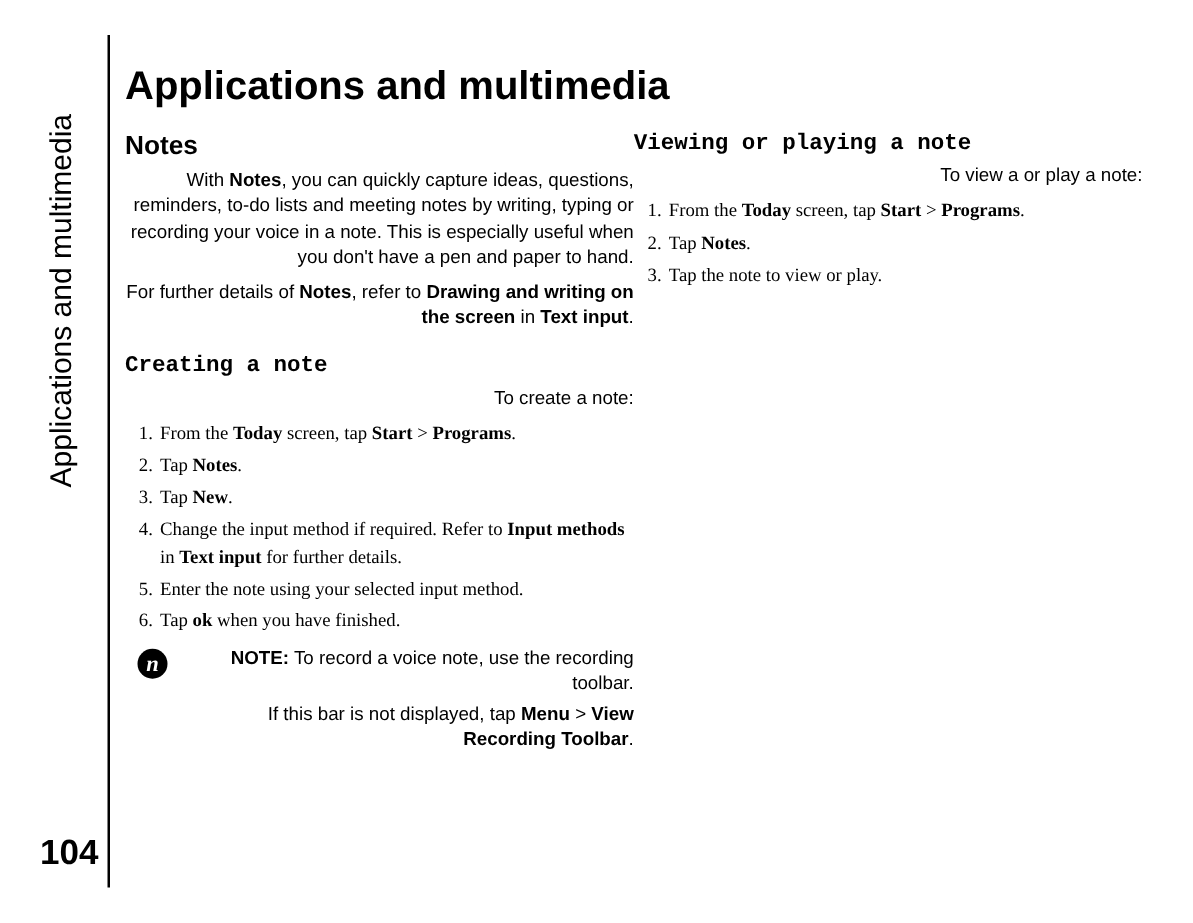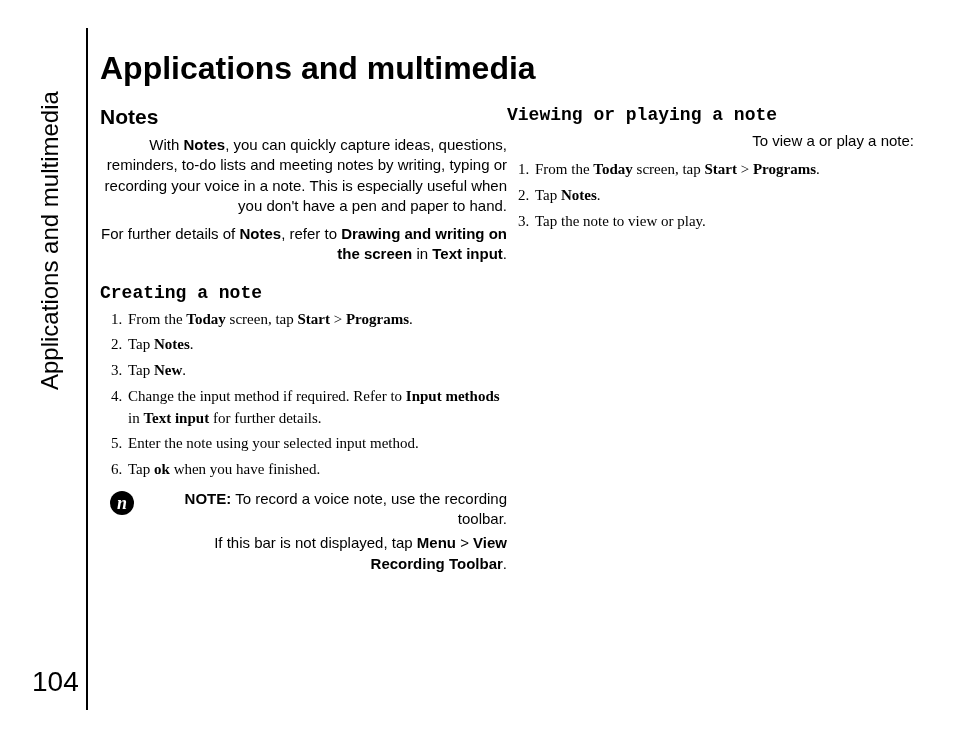--- a/index.html
+++ b/index.html
@@ -32,21 +32,21 @@
     transform-origin: left top;
     font-size: 24px;
     white-space: nowrap;
     font-weight: 400;
   }
   .page-number {
     position: absolute;
     left: 32px;
     bottom: 40px;
     font-size: 28px;
-    font-weight: 400;
+    font-weight: 700;
   }
   .content {
     position: absolute;
     left: 100px;
     right: 40px;
     top: 50px;
     bottom: 40px;
   }
   h1 {
     font-size: 32px;
@@ -137,20 +137,21 @@
 
         <p>
           <span>With </span><span class="b">Notes</span><span>, you can quickly capture ideas, questions, reminders, to-do lists and meeting notes by writing, typing or recording your voice in a note. This is especially useful when you don't have a pen and paper to hand.</span>
         </p>
 
         <p>
           <span>For further details of </span><span class="b">Notes</span><span>, refer to </span><span class="b">Drawing and writing on the screen</span><span> in </span><span class="b">Text input</span><span>.</span>
         </p>
 
         <h3>Creating a note</h3>
+        <p>To create a note:</p>
 
         <ol>
           <li>
             <span>From the </span><span class="b">Today</span><span> screen, tap </span><span class="b">Start</span><span> &gt; </span><span class="b">Programs</span><span>.</span>
           </li>
           <li>
             <span>Tap </span><span class="b">Notes</span><span>.</span>
           </li>
           <li>
             <span>Tap </span><span class="b">New</span><span>.</span>

